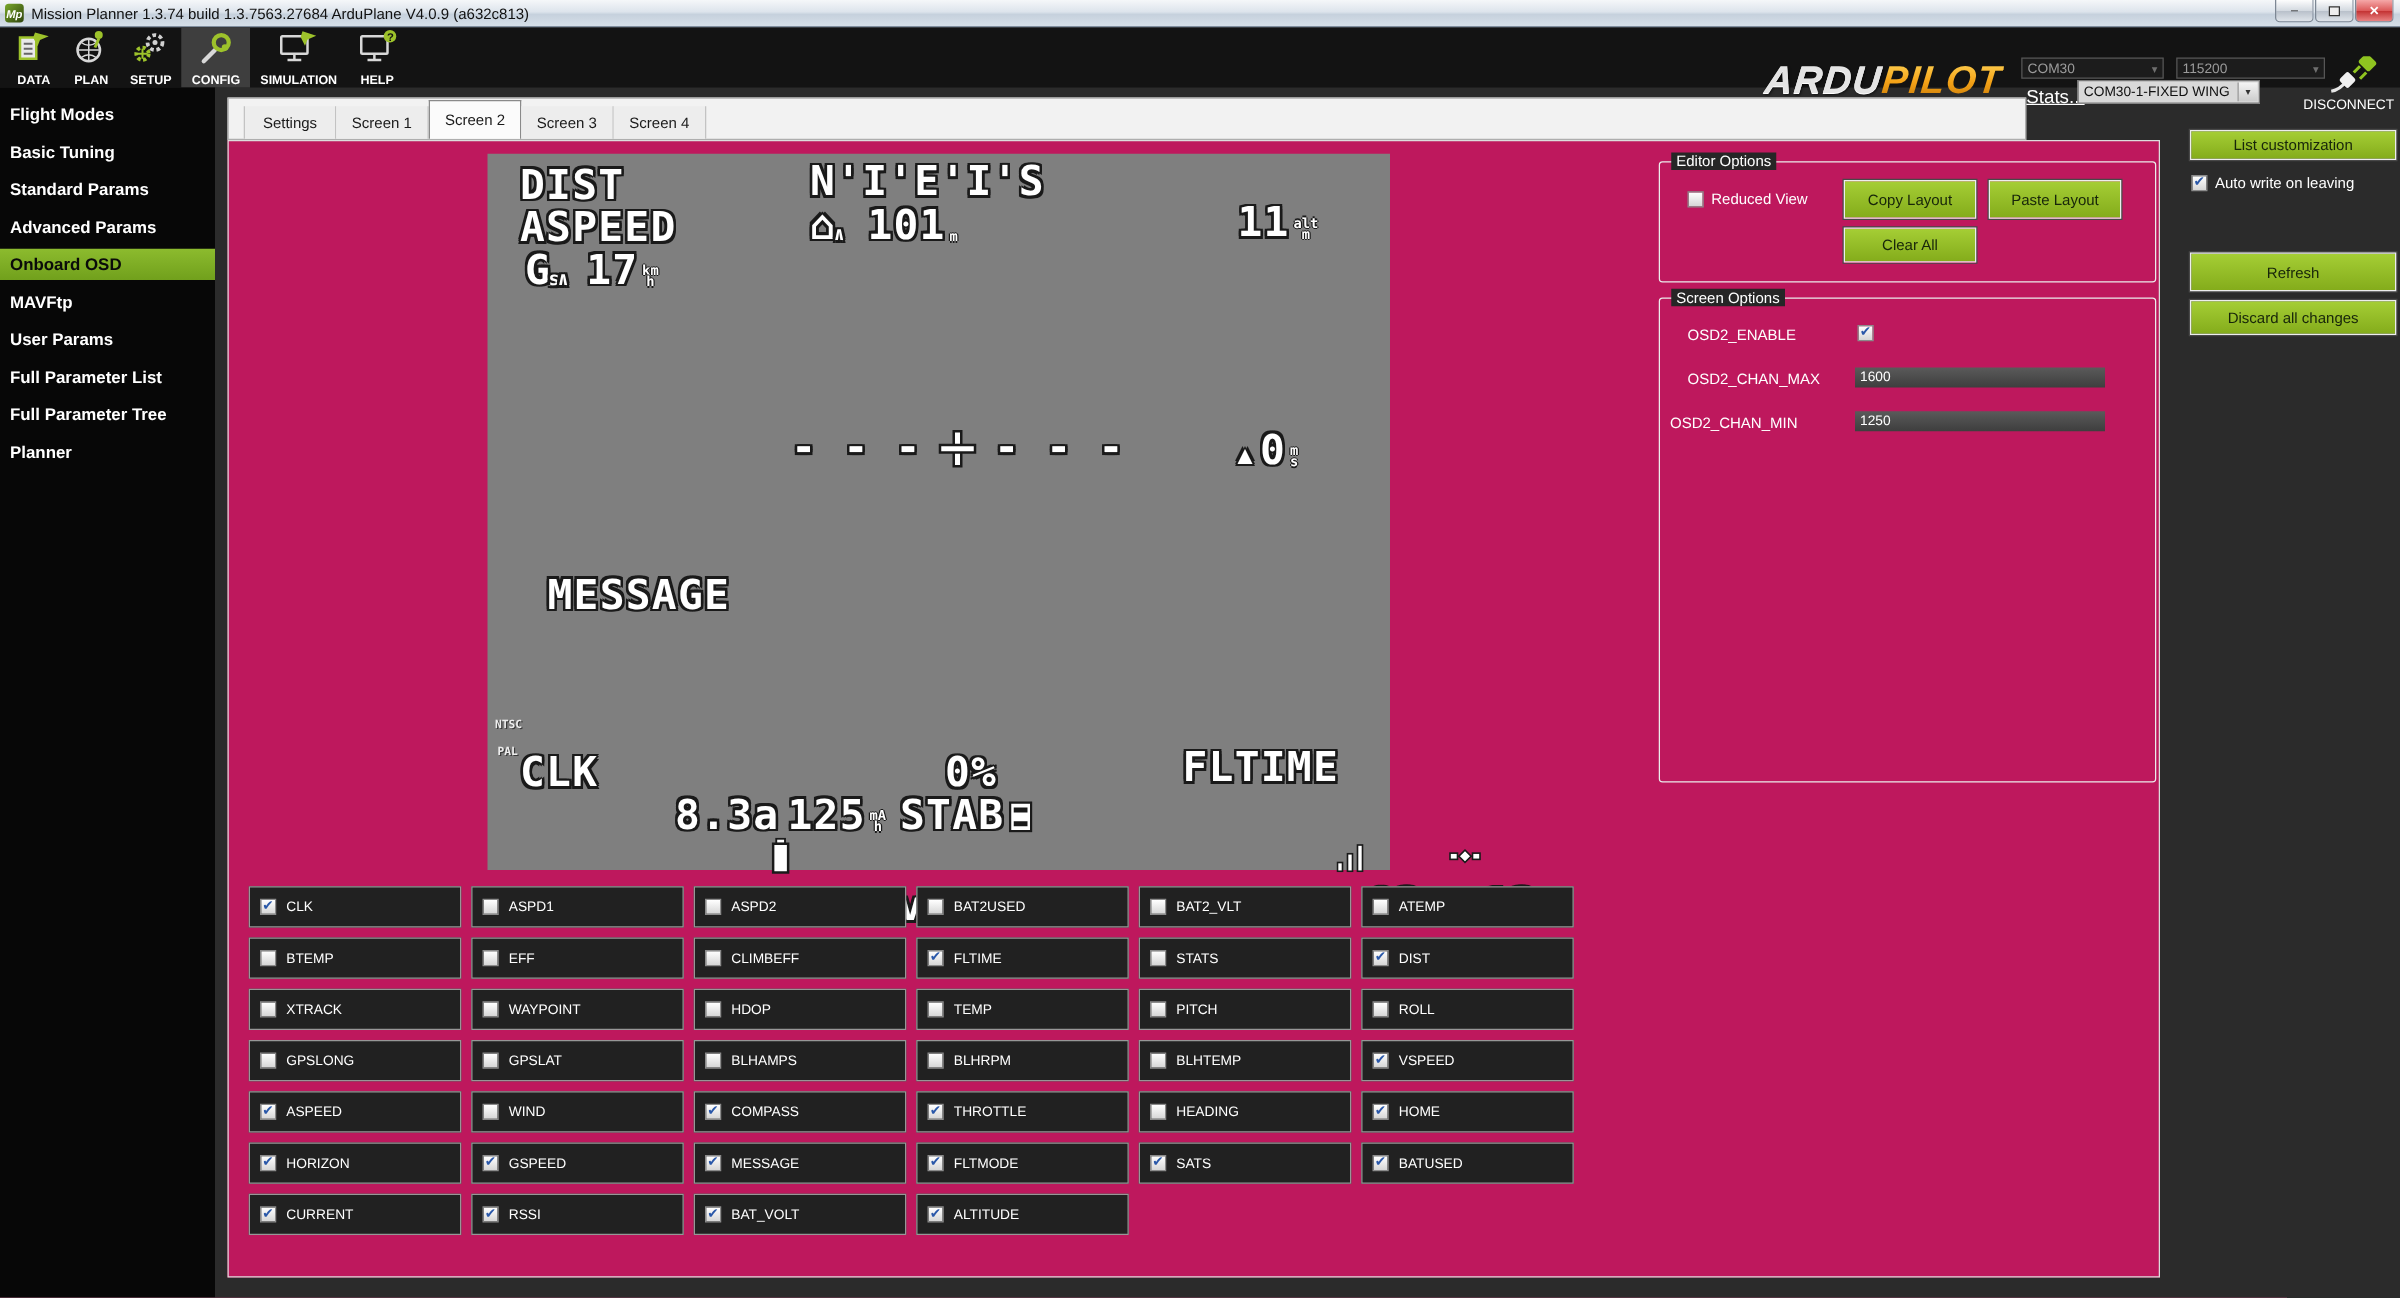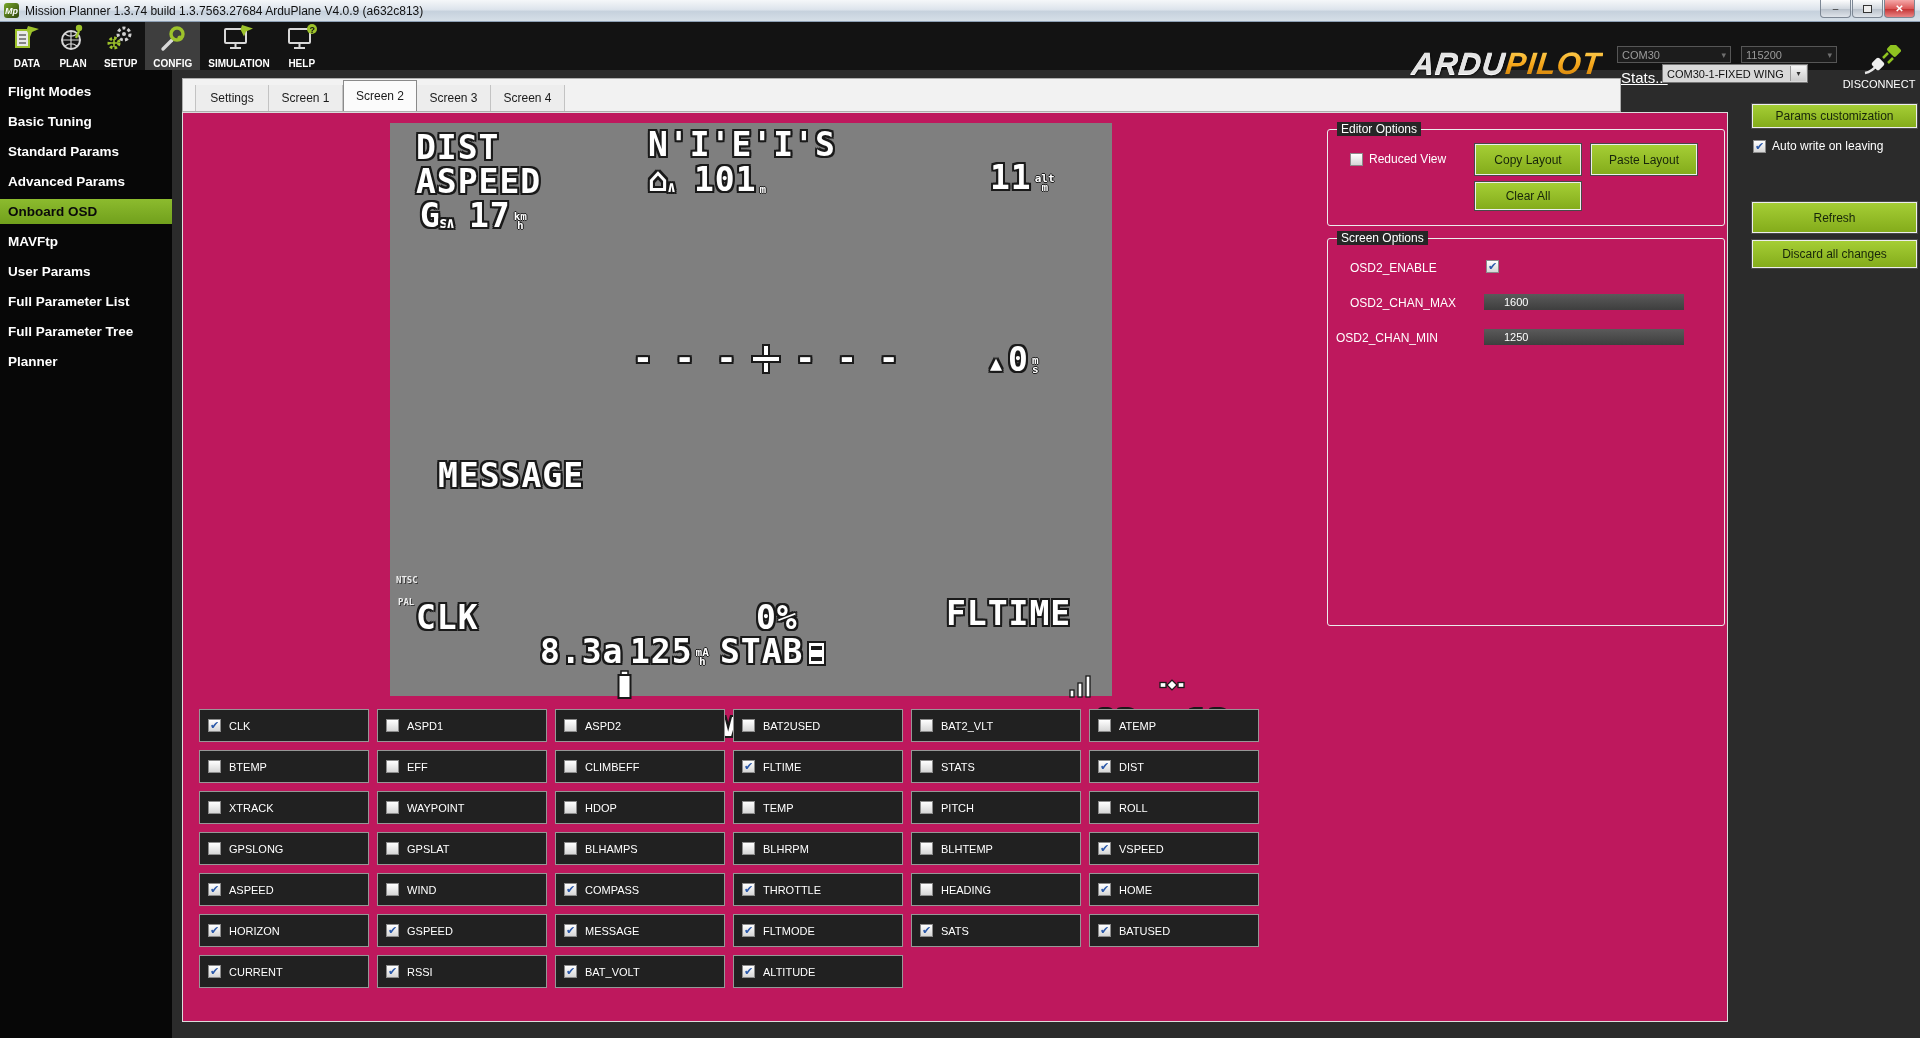--- a/index.html
+++ b/index.html
@@ -26,21 +26,21 @@
   .tb-item{display:flex;flex-direction:column;align-items:center;justify-content:center;padding:1px 8px;gap:1px;cursor:pointer;}
   .tb-item.active{background:#3e3e3e;}
   .tb-item .lbl{font-size:10px;font-weight:bold;color:#fff;}
   .logo{position:absolute;left:1412px;top:24px;font-size:31px;font-weight:bold;font-style:italic;
     letter-spacing:1px;transform:skewX(-6deg);white-space:nowrap;}
   .logo .ardu{color:#e4e4e4;text-shadow:0 1px 0 #fff,1px 2px 2px #00000090;}
   .logo .pilot{background:linear-gradient(#ffd95e,#f4a318 55%,#c87a08);-webkit-background-clip:text;background-clip:text;color:transparent;}
   .combo-dark{position:absolute;height:17px;background:#1c1c1c;border:1px solid #565656;color:#9b9b9b;
     font-size:11px;display:flex;align-items:center;justify-content:space-between;padding:0 4px;box-sizing:border-box;}
   #port-combo{left:1617px;top:24px;width:114px;}
-  #baud-combo{left:1741px;top:24px;width:96px;}
+  #baud-combo{left:1741px;top:24px;width:119px;}
   .combo-arrow{color:#6f6f6f;font-size:9px;}
   .stats-link{position:absolute;left:1621px;top:47px;color:#fff;font-size:15px;text-decoration:underline;cursor:pointer;}
   #profile-combo{position:absolute;left:1662px;top:42px;width:146px;height:19px;background:#d9d9d9;
     border:1px solid #777;font-size:11px;color:#101010;display:flex;align-items:center;padding-left:4px;box-sizing:border-box;}
   #profile-combo .dd-btn{position:absolute;right:1px;top:1px;bottom:1px;width:15px;border-left:1px solid #9a9a9a;
     background:linear-gradient(#f5f5f5,#cccccc);display:flex;align-items:center;justify-content:center;font-size:8px;color:#333;}
   .disconnect-icon{position:absolute;left:1862px;top:23px;}
   .disconnect-lbl{position:absolute;left:1838px;top:56px;width:82px;text-align:center;font-size:11px;color:#fff;}
 
   
@@ -93,21 +93,21 @@
     background:linear-gradient(#ffffff,#d6d6d6);display:flex;align-items:center;justify-content:center;
     font-size:11px;line-height:1;color:#2a58a9;flex:0 0 auto;}
 
   
   .gbox{position:absolute;border:1px solid #ececec;border-radius:3px;}
   .gb-title{position:absolute;top:-8px;left:9px;background:#262626;padding:0 4px;font-size:12px;color:#fff;}
   .glabel{position:absolute;font-size:12px;color:#fff;}
   .greenbtn{position:absolute;display:flex;align-items:center;justify-content:center;cursor:pointer;
     background:linear-gradient(#a5ce35,#84ac1b);border:1px solid #ededed;box-shadow:0 0 0 1px #484848;
     color:#17250a;font-size:12px;box-sizing:border-box;}
-  .darkinput{position:absolute;width:200px;height:16px;border:none;padding:0 20px;box-sizing:border-box;
+  .darkinput{position:absolute;width:200px;height:16px;border:none;padding:0 4px;box-sizing:border-box;
     background:linear-gradient(#5a5a5a,#3e3e3e);color:#fff;font-size:11px;font-family:"Liberation Sans",sans-serif;}
   .cbrow{position:absolute;display:flex;align-items:center;gap:6px;}
   .cbrow .txt{font-size:12px;color:#fff;}
 </style>
 </head>
 <body>
 
 <div class="app">
 
   <div class="titlebar">
@@ -507,21 +507,21 @@
           <span class="wincb" style="position: absolute; left: 158px; top: 21px;">✔</span>
           <span class="glabel" style="left: 22px; top: 57px;">OSD2_CHAN_MAX</span>
           <input class="darkinput" value="1600" style="left: 156px; top: 55px;">
           <span class="glabel" style="left: 8px; top: 92px;">OSD2_CHAN_MIN</span>
           <input class="darkinput" value="1250" style="left: 156px; top: 90px;">
         </div>
     </div>
 
   </div>
 
-  <span class="greenbtn" style="left:1752px;top:104px;width:165px;height:24px">Params customization</span>
+  <span class="greenbtn" style="left:1752px;top:104px;width:165px;height:24px">List customization</span>
   <span class="cbrow" style="left:1753px;top:139px">
     <span class="wincb" id="auto-write-cb">✔</span>
     <span class="txt">Auto write on leaving</span>
   </span>
   <span class="greenbtn" style="left:1752px;top:202px;width:165px;height:31px">Refresh</span>
   <span class="greenbtn" style="left:1752px;top:240px;width:165px;height:28px">Discard all changes</span>
 
 </div>
 
 </body></html>

